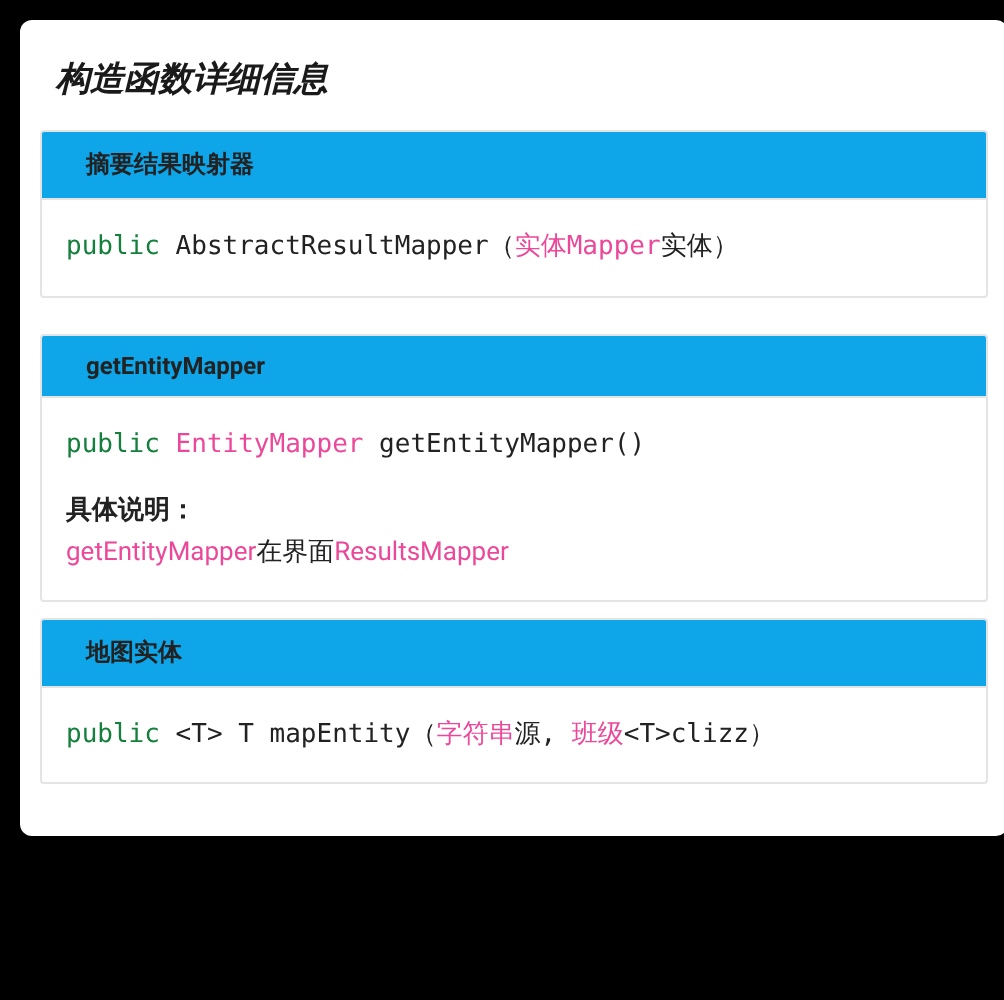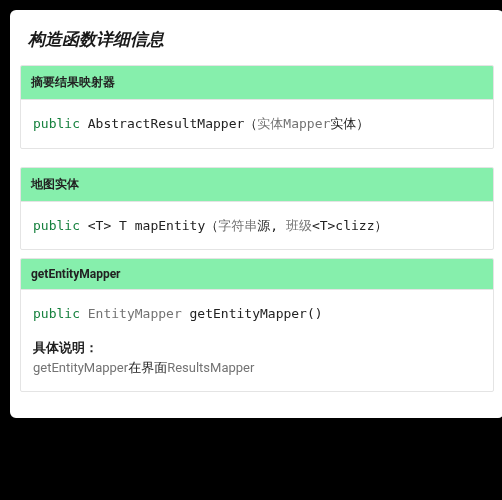--- a/index.html
+++ b/index.html
@@ -33,38 +33,38 @@
     color: #1a1a1a;
   }
   .member {
     margin: 0 10px 8px 10px;
     border: 1px solid #e4e4e4;
     border-radius: 2px;
     overflow: hidden;
     background: #fff;
   }
   .member-header {
-    background: #86efac;
-    padding: 8px 10px;
+    background: #0ea5e9;
+    padding: 8px 22px;
     font-size: 12px;
     font-weight: 700;
     border-bottom: 1px solid #e4e4e4;
     color: #222;
   }
   .sig {
     padding: 14px 12px;
     font-family: "Menlo", "Consolas", "DejaVu Sans Mono", monospace;
     font-size: 13px;
     line-height: 1.5;
     white-space: nowrap;
     overflow: hidden;
   }
   .sig .kw { color: #15803d; }
   a.typelink, .typelink {
-    color: #737373;
+    color: #ec4899;
     text-decoration: none;
   }
   .desc {
     padding: 0 12px 12px 12px;
     font-size: 13px;
     line-height: 1.6;
   }
   .desc .label { font-weight: 700; }
 </style>
 </head>
@@ -79,35 +79,35 @@
     <div class="member-header">摘要结果映射器</div>
     <div class="sig">
       <span class="kw">public</span>&nbsp;<span>AbstractResultMapper</span><span>（</span><a href="#" class="typelink">实体Mapper</a><span>实体</span><span>）</span>
     </div>
   </div>
 </section>
 
 <section class="block">
 
   <div class="member">
-    <div class="member-header">地图实体</div>
-    <div class="sig">
-      <span class="kw">public</span>&nbsp;<span>&lt;T&gt;</span>&nbsp;<span>T</span>&nbsp;<span>mapEntity</span><span>（</span><a href="#" class="typelink">字符串</a><span>源,&nbsp;</span><a href="#" class="typelink">班级</a><span>&lt;T&gt;clizz</span><span>）</span>
-    </div>
-  </div>
-
-  <div class="member">
     <div class="member-header">getEntityMapper</div>
     <div class="sig">
       <span class="kw">public</span>&nbsp;<a href="#" class="typelink">EntityMapper</a>&nbsp;<span>getEntityMapper</span><span>(</span><span>)</span>
     </div>
     <div class="desc">
       <div><span class="label">具体说明：</span></div>
       <div>
         <a href="#" class="typelink">getEntityMapper</a><span>在界面</span><a href="#" class="typelink">ResultsMapper</a>
       </div>
     </div>
   </div>
 
+  <div class="member">
+    <div class="member-header">地图实体</div>
+    <div class="sig">
+      <span class="kw">public</span>&nbsp;<span>&lt;T&gt;</span>&nbsp;<span>T</span>&nbsp;<span>mapEntity</span><span>（</span><a href="#" class="typelink">字符串</a><span>源,&nbsp;</span><a href="#" class="typelink">班级</a><span>&lt;T&gt;clizz</span><span>）</span>
+    </div>
+  </div>
+
 </section>
 
 </div>
 </div>
 
 </body></html>

